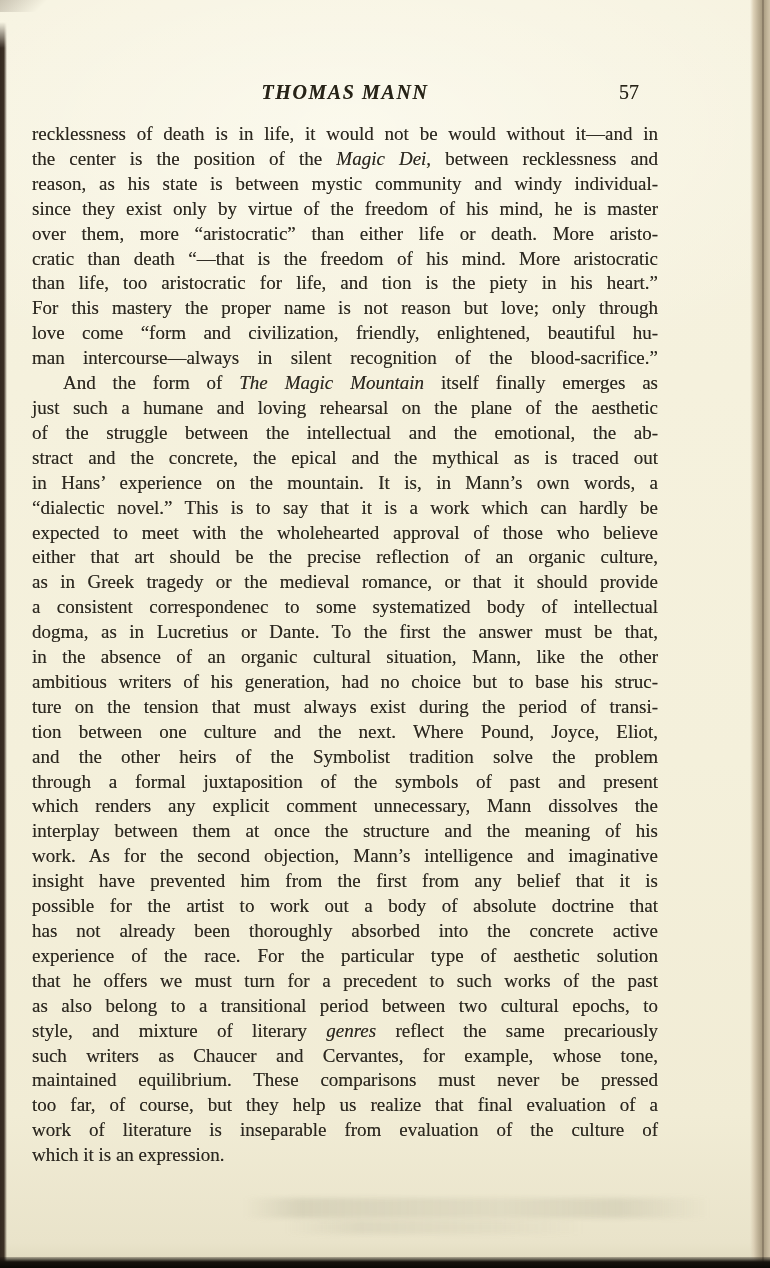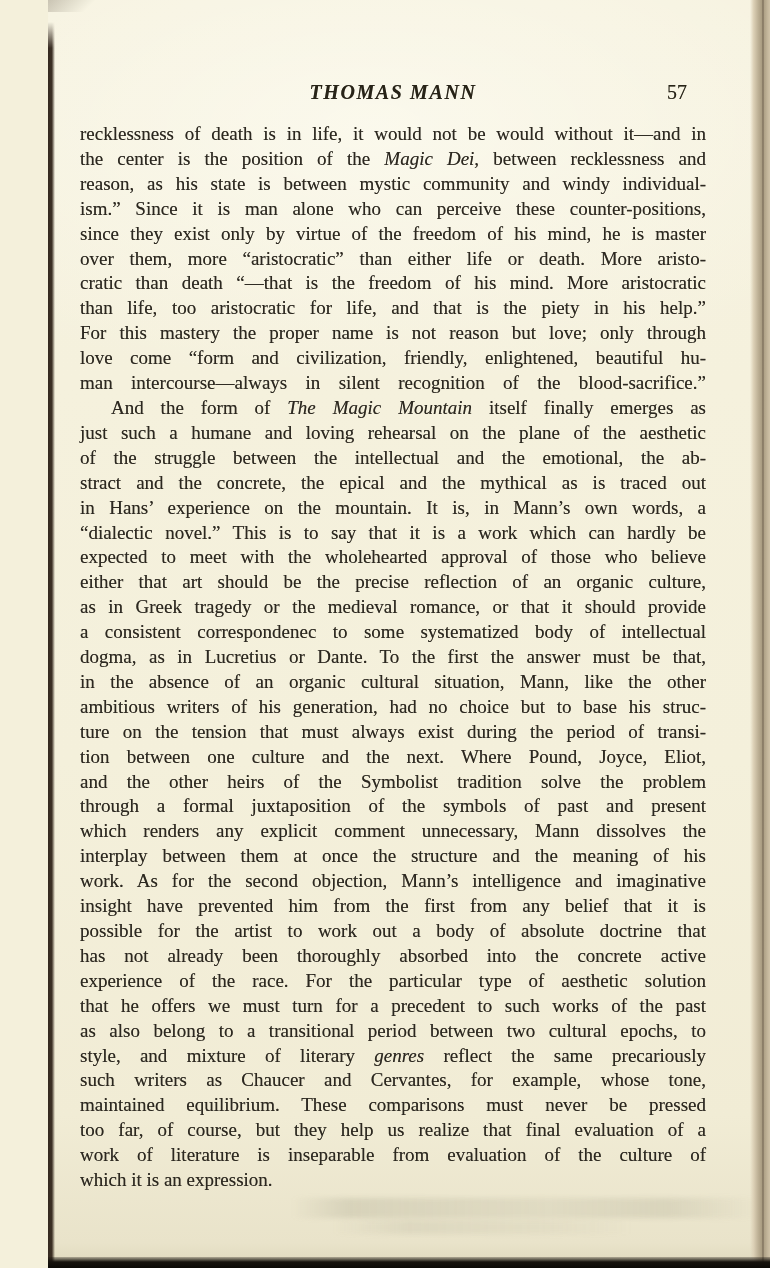--- a/index.html
+++ b/index.html
@@ -7,21 +7,20 @@
     width: 770px; height: 1268px;
     position: relative; overflow: hidden;
     background: #f4f0db;
     font-family: "Liberation Serif", serif;
   }
   .page {
     position: absolute; inset: 0;
     background:
       radial-gradient(ellipse 900px 420px at 45% 10%, rgba(255,255,248,0.55), rgba(255,255,248,0) 62%),
       linear-gradient(180deg, #f6f2df 0%, #f4f0db 60%, #f1ecd5 88%, #e9e3ca 98%, #ded7bc 100%);
-    margin-left: 48px;
   }
   
   .edge-right {
     position: absolute; top: 0; right: 0; width: 20px; height: 100%;
     background: linear-gradient(90deg,
       rgba(214,201,174,0) 0%, #dcd0b6 18%, #bcaf94 42%,
       #a89b80 60%, #b2a58a 74%, #c6b99e 90%, #cfc2a7 100%);
   }
   .edge-right::after {
     content: ""; position: absolute; top: 0; right: 6px; width: 2px; height: 100%;
@@ -87,25 +86,24 @@
 
   <div class="header">
     <span class="running-title">THOMAS MANN</span>
     <span class="page-number">57</span>
   </div>
 
   <div class="body-text" id="body-text">
       <div class="line j"><span>recklessness of death is in life, it would not be would without it—and in</span></div>
       <div class="line j"><span>the center is the position of the </span><span class="it">Magic Dei,</span><span> between recklessness and</span></div>
       <div class="line j"><span>reason, as his state is between mystic community and windy individual-</span></div>
-      <div class="line j"><span>ism.” Since it is man alone who can perceive these counter-positions,</span></div>
       <div class="line j"><span>since they exist only by virtue of the freedom of his mind, he is master</span></div>
       <div class="line j"><span>over them, more “aristocratic” than either life or death. More aristo-</span></div>
       <div class="line j"><span>cratic than death “—that is the freedom of his mind. More aristocratic</span></div>
-      <div class="line j"><span>than life, too aristocratic for life, and that is the piety in his help.”</span></div>
+      <div class="line j"><span>than life, too aristocratic for life, and tion is the piety in his heart.”</span></div>
       <div class="line j"><span>For this mastery the proper name is not reason but love; only through</span></div>
       <div class="line j"><span>love come “form and civilization, friendly, enlightened, beautiful hu-</span></div>
       <div class="line j"><span>man intercourse—always in silent recognition of the blood-sacrifice.”</span></div>
       <div class="line j indent"><span>And the form of </span><span class="it">The Magic Mountain</span><span> itself finally emerges as</span></div>
       <div class="line j"><span>just such a humane and loving rehearsal on the plane of the aesthetic</span></div>
       <div class="line j"><span>of the struggle between the intellectual and the emotional, the ab-</span></div>
       <div class="line j"><span>stract and the concrete, the epical and the mythical as is traced out</span></div>
       <div class="line j"><span>in Hans’ experience on the mountain. It is, in Mann’s own words, a</span></div>
       <div class="line j"><span>“dialectic novel.” This is to say that it is a work which can hardly be</span></div>
       <div class="line j"><span>expected to meet with the wholehearted approval of those who believe</span></div>

